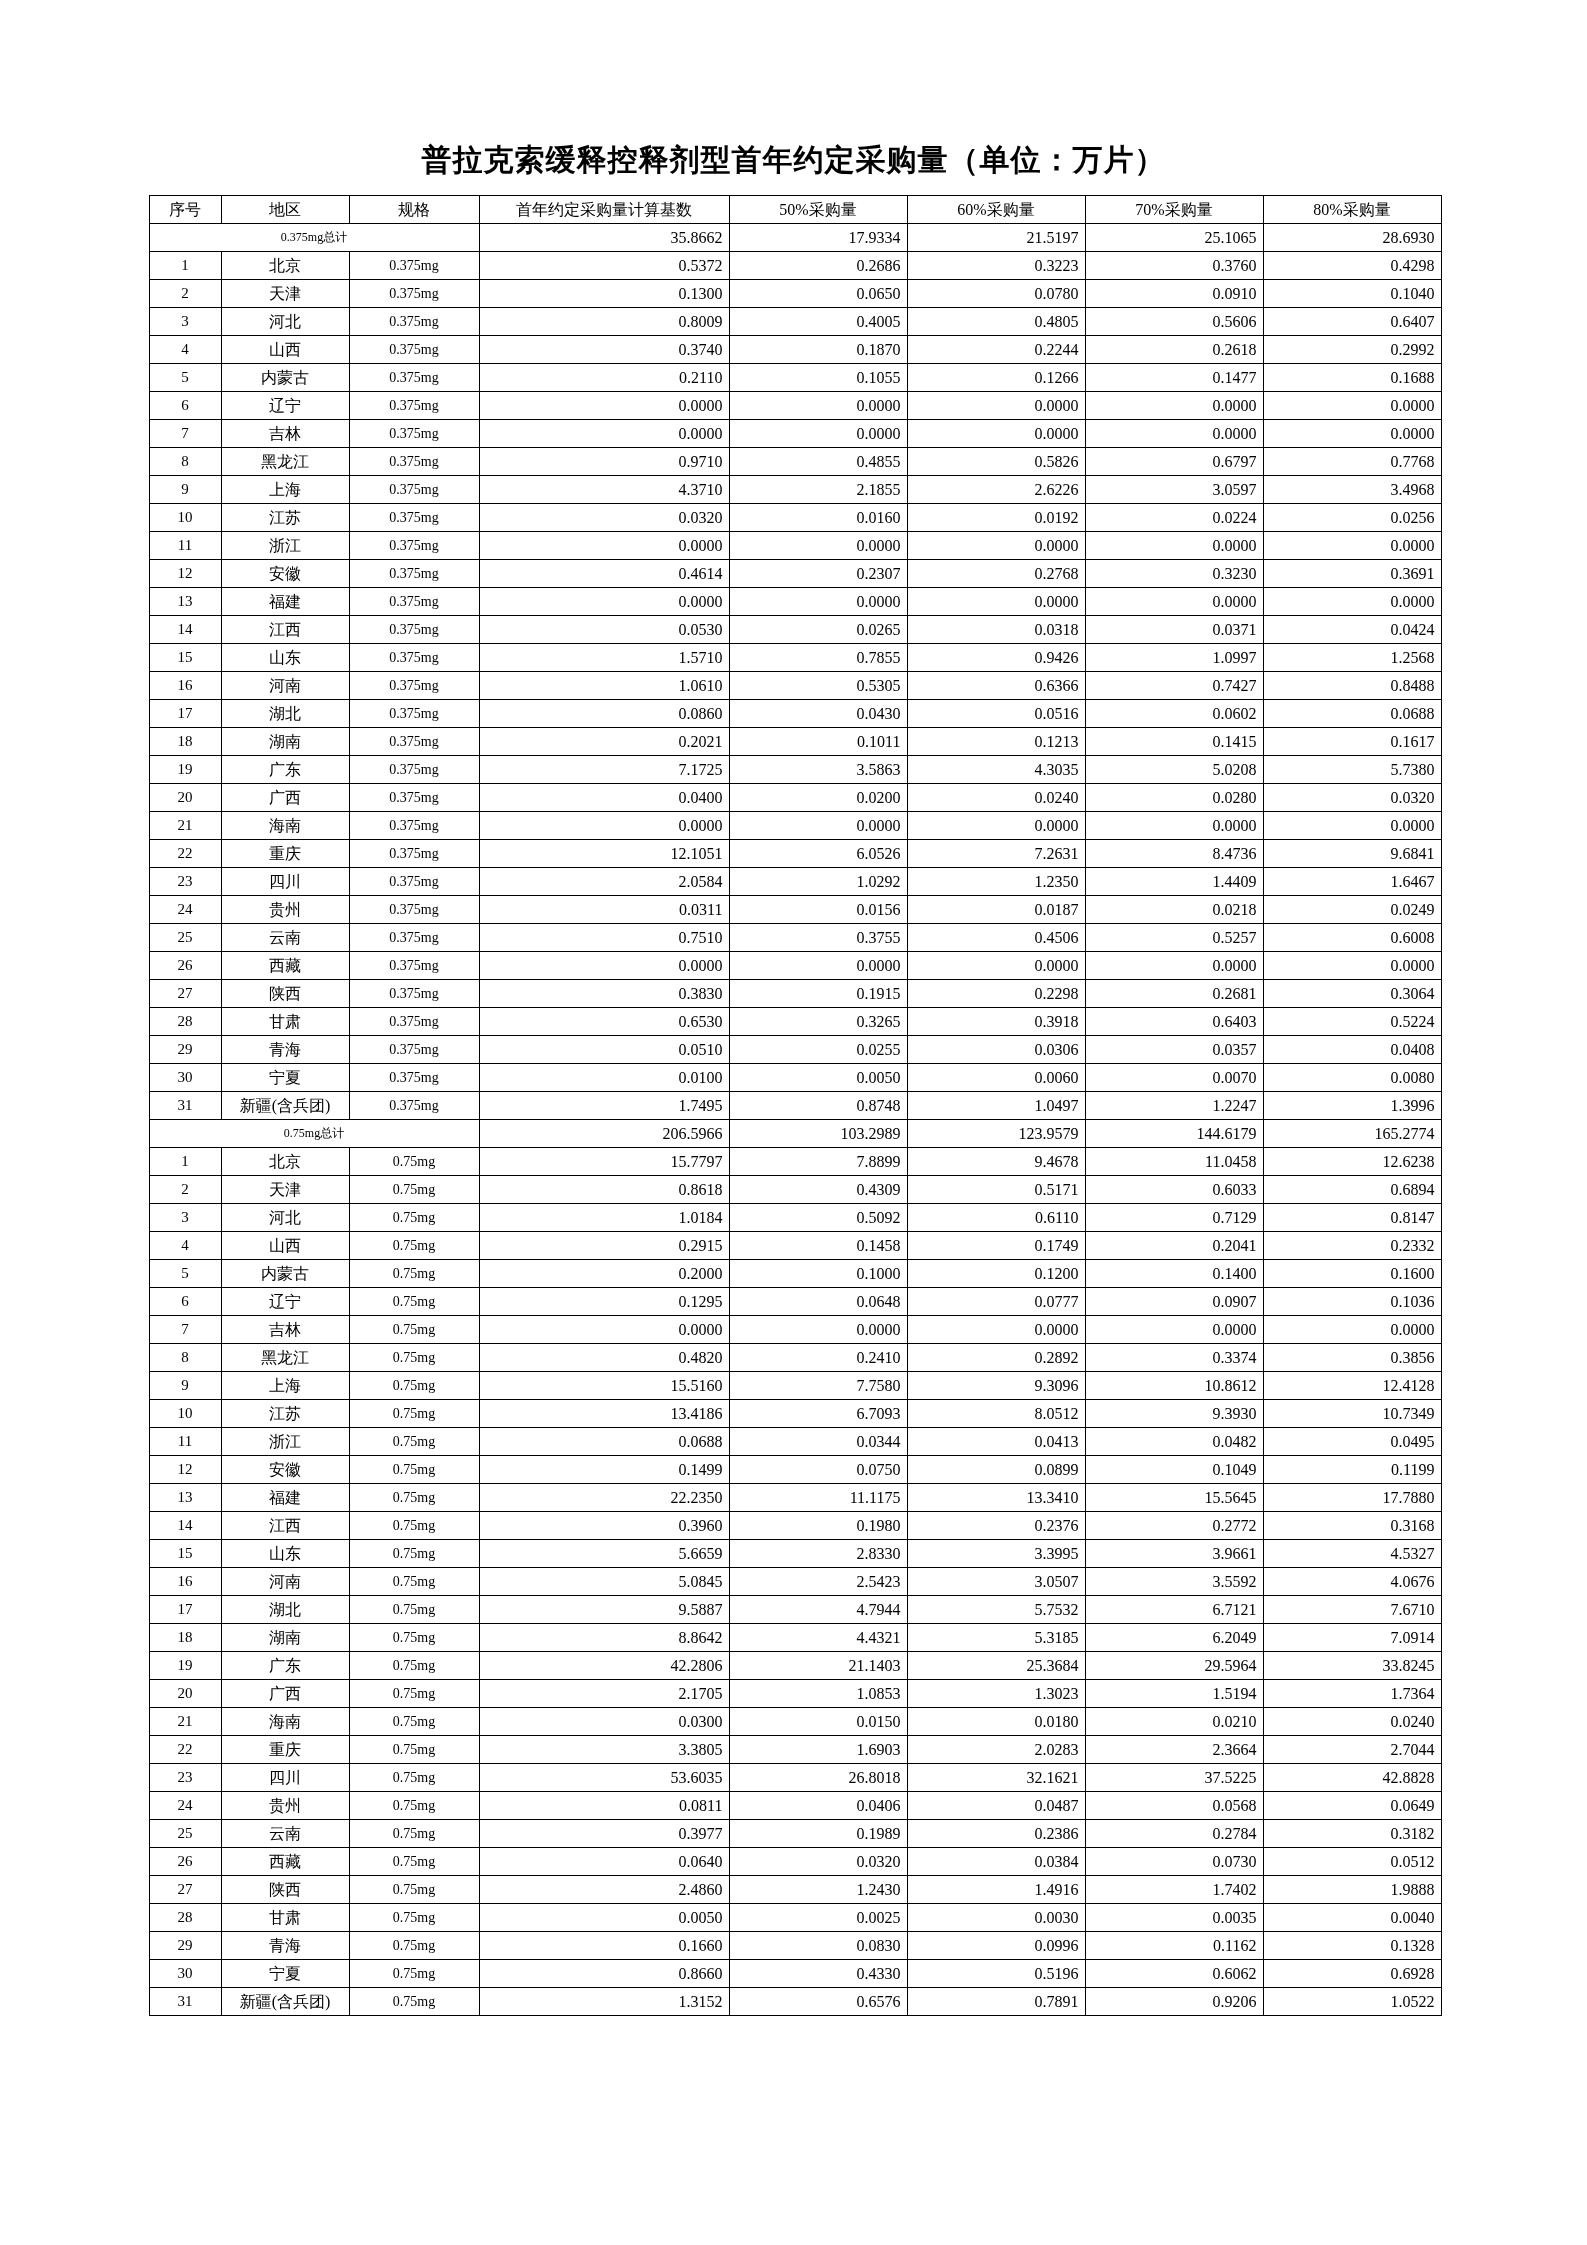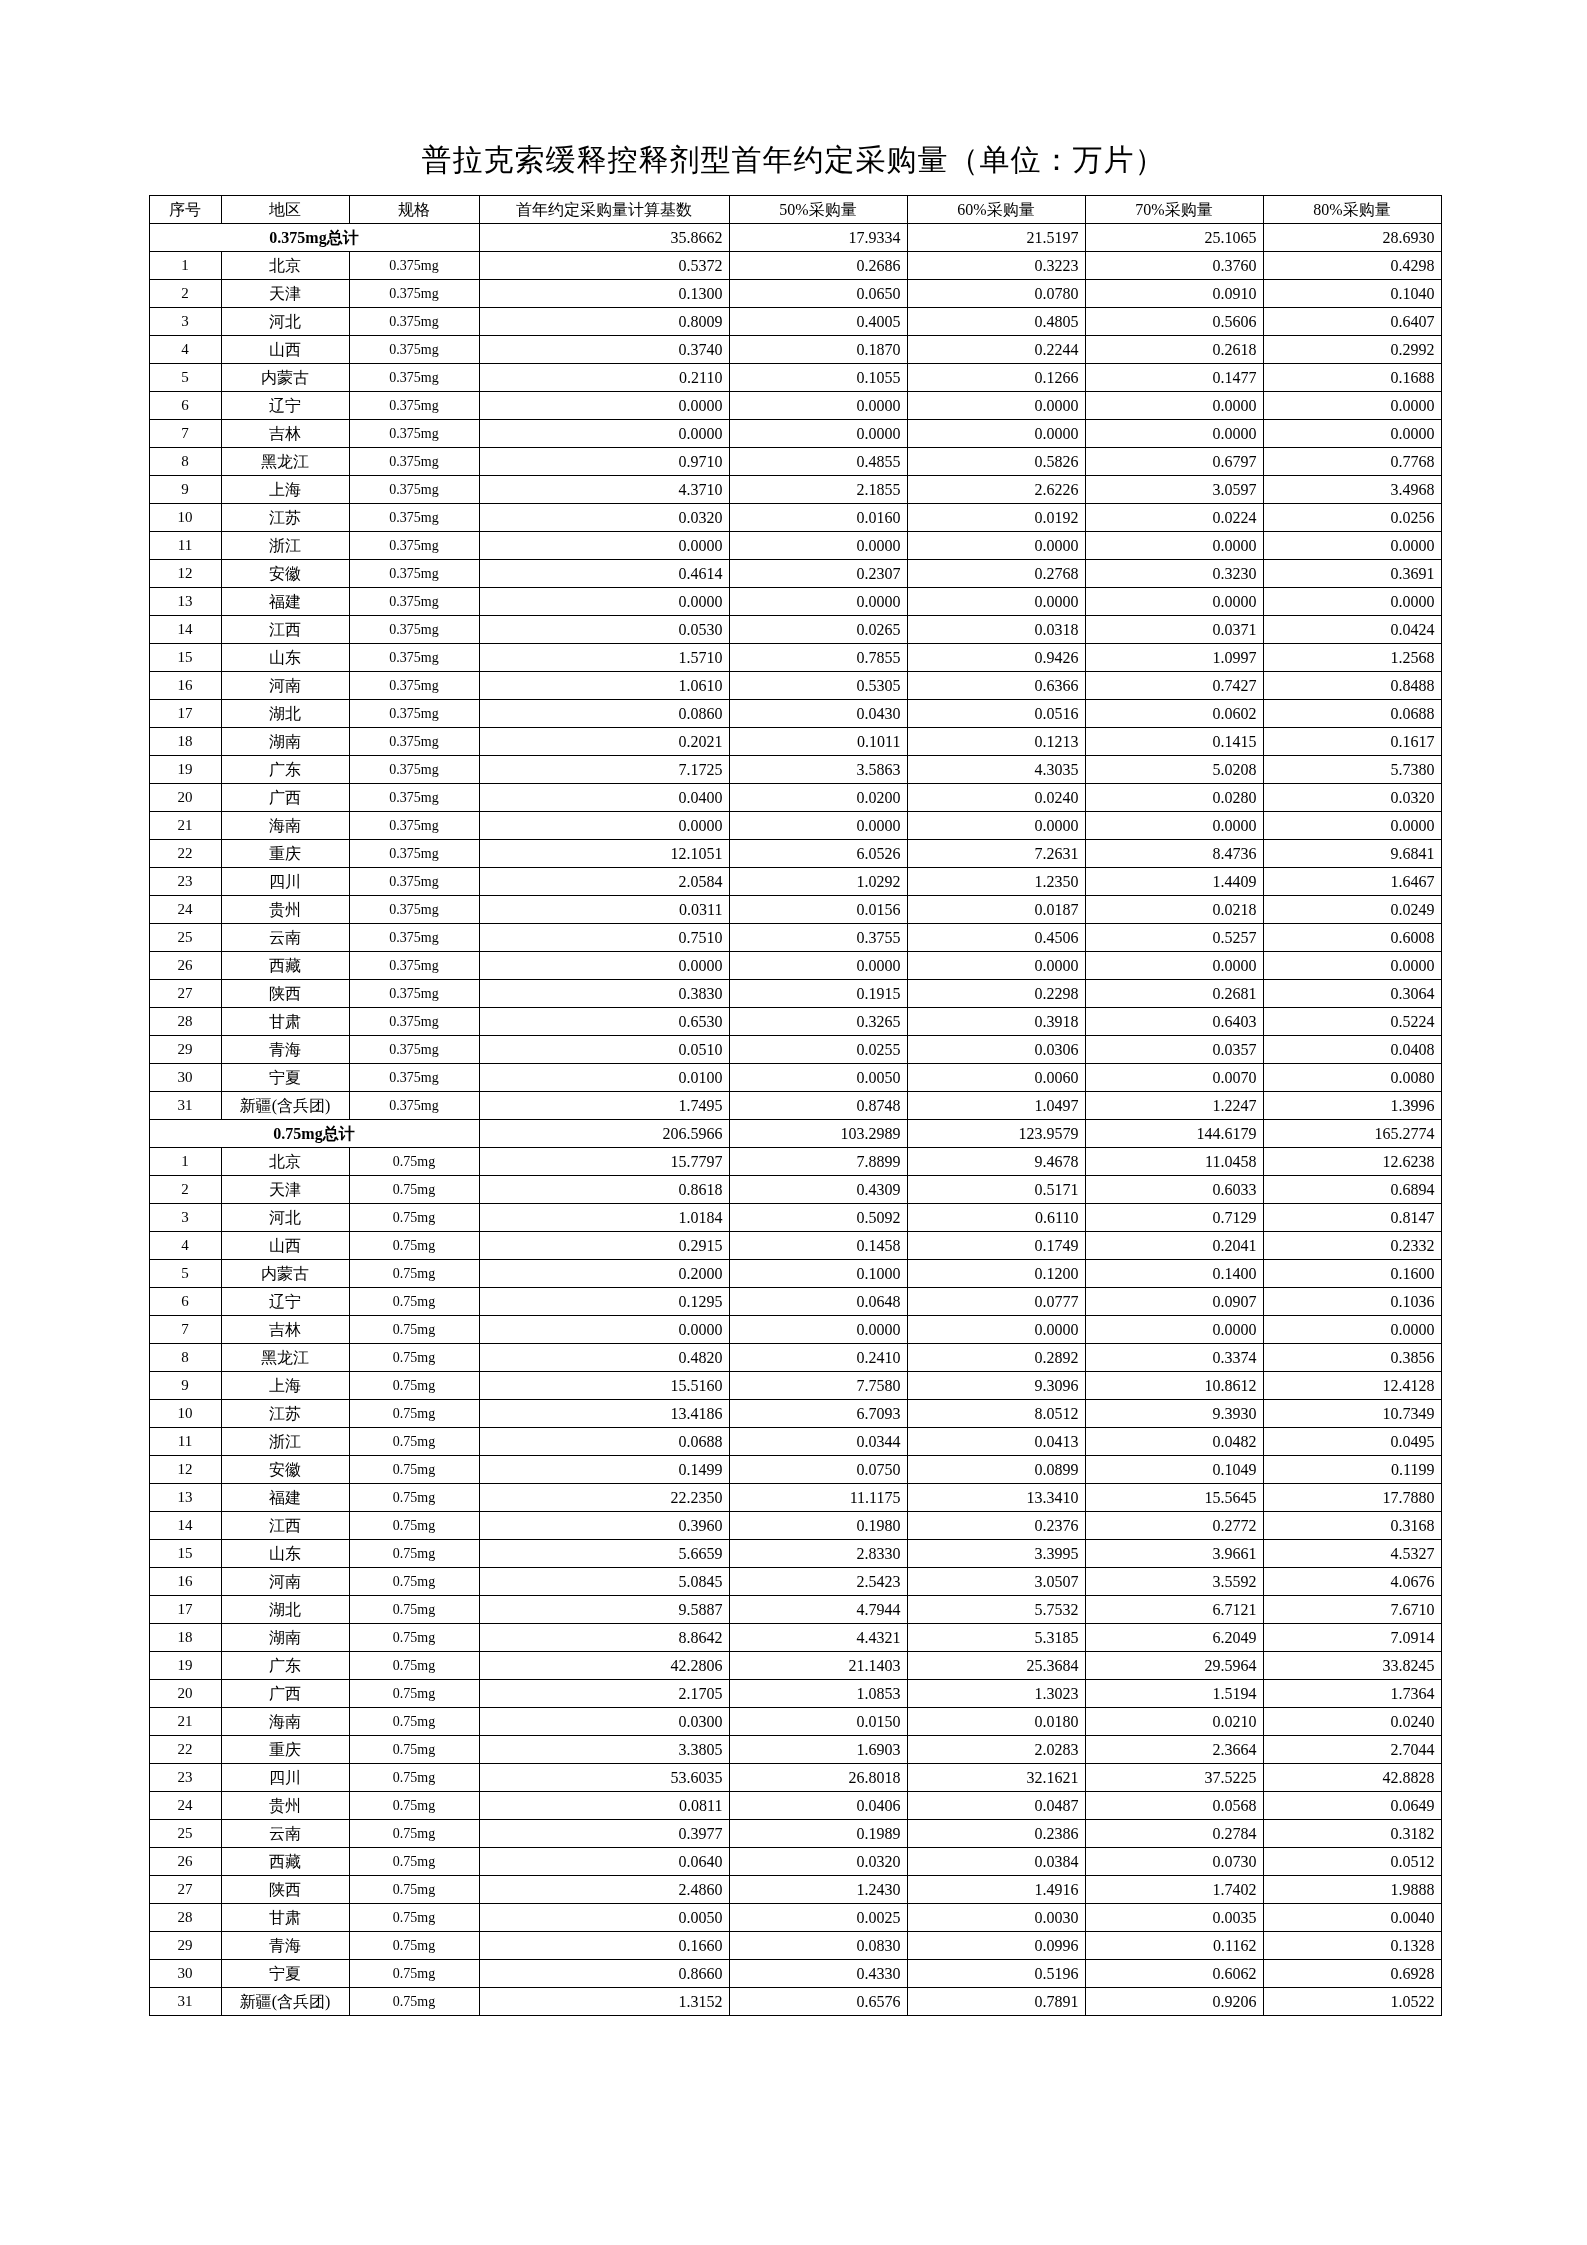--- a/index.html
+++ b/index.html
@@ -17,21 +17,21 @@
     width: 1587px;
     min-height: 2245px;
     position: relative;
     box-sizing: border-box;
     padding: 140px 0 0 0;
   }
   .title {
     text-align: center;
     font-family: "Liberation Serif", serif;
     font-size: 30px;
-    font-weight: normal;
+    font-weight: bold;
     letter-spacing: 1px;
     margin: 0 0 14px 0;
   }
   .table-wrap {
     width: 1290px;
     margin: 0 auto;
   }
   table.doc-table {
     border-collapse: collapse;
     width: 100%;
@@ -61,22 +61,22 @@
   col.c-p60 { width: 178px; }
   col.c-p70 { width: 178px; }
   col.c-p80 { width: 178px; }
 
   td.idx { text-align: center; font-size: 15px; }
   td.region { text-align: center; font-size: 16px; }
   td.spec { text-align: center; font-size: 14px; }
   td.num { text-align: right; font-size: 16px; padding-right: 10px; }
   tr.subtotal td.sub-label {
     text-align: center;
-    font-size: 16px;
-    font-weight: bold;
+    font-size: 12px;
+    font-weight: normal;
   }
 </style>
 </head>
 <body>
 
 <div class="page">
 
   <h1 class="title">普拉克索缓释控释剂型首年约定采购量（单位：万片）</h1>
 
   <div class="table-wrap">

